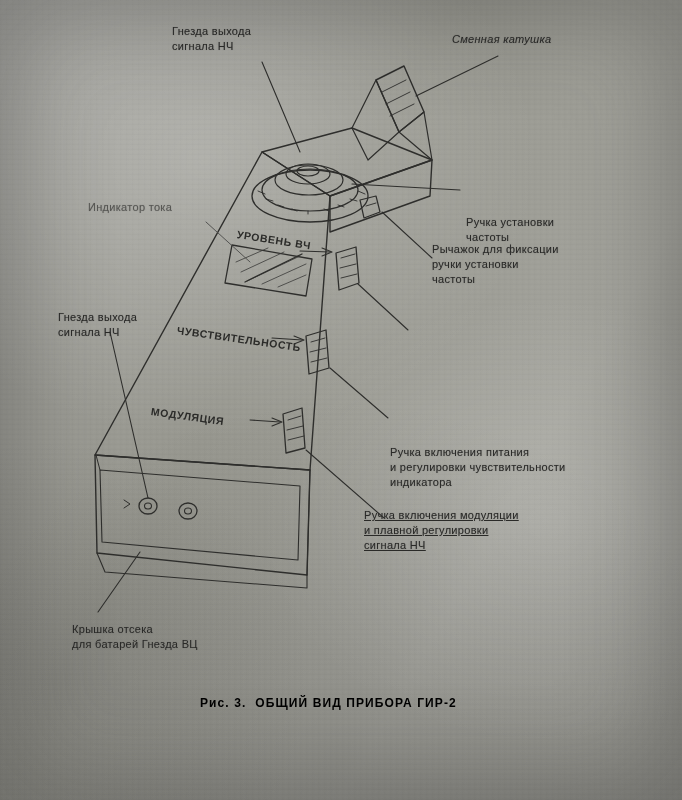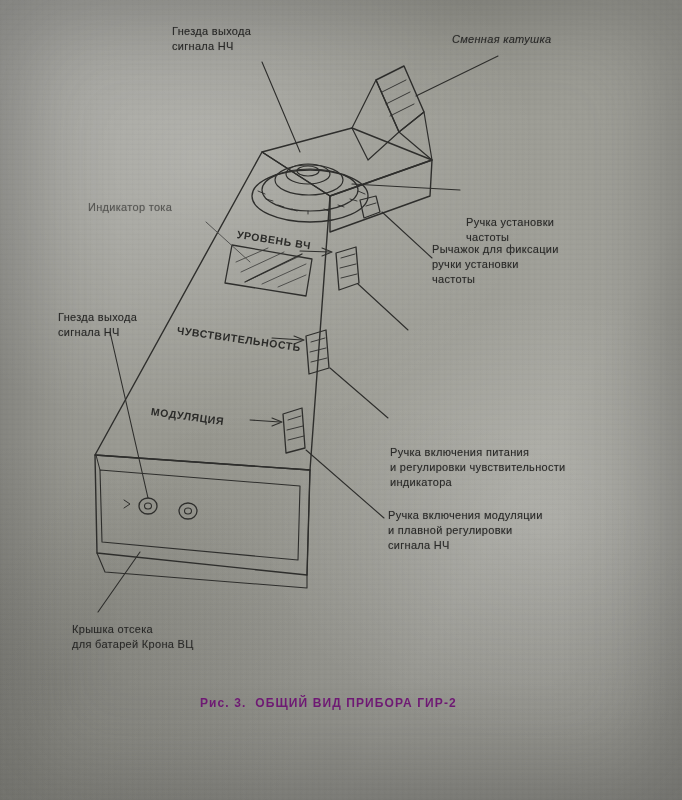--- a/index.html
+++ b/index.html
@@ -51,21 +51,21 @@
     font-size: 11px;
     line-height: 15px;
     letter-spacing: 0.3px;
     white-space: pre;
     text-shadow: 0 0 1px rgba(80,80,80,0.55);
     font-family: "Liberation Sans", sans-serif;
   }
   .lbl.faint { color: #4a4a47; opacity: 0.85; }
   .caption {
     position: absolute;
-    color: #701a75;
+    color: #000000;
     font-size: 12px;
     letter-spacing: 1.1px;
     font-weight: bold;
     white-space: pre;
     font-family: "Liberation Sans", sans-serif;
   }
   .panel-text {
     position: absolute;
     color: #2b2b29;
     font-size: 10.5px;
@@ -241,23 +241,23 @@
 частоты</div>
 
   <div class="lbl" style="left:58px; top:310px;">Гнезда выхода
 сигнала НЧ</div>
 
 
   <div class="lbl" style="left:390px; top:408px;margin-top:37px;">Ручка включения питания
 и регулировки чувствительности
 индикатора</div>
 
-  <div class="lbl" style="left:388px; top:508px;">Ручка включения модуляции
+  <div class="lbl" style="left:364px; top:508px;text-decoration:underline;">Ручка включения модуляции
 и плавной регулировки
 сигнала НЧ</div>
 
   <div class="lbl" style="left:72px; top:622px;">Крышка отсека
-для батарей Крона ВЦ</div>
+для батарей Гнезда ВЦ</div>
 
   <div class="caption" style="left:200px; top:696px;">Рис. 3.  ОБЩИЙ ВИД ПРИБОРА ГИР-2</div>
 
   <div id="vignette"></div>
 </div>
 
 </body></html>

